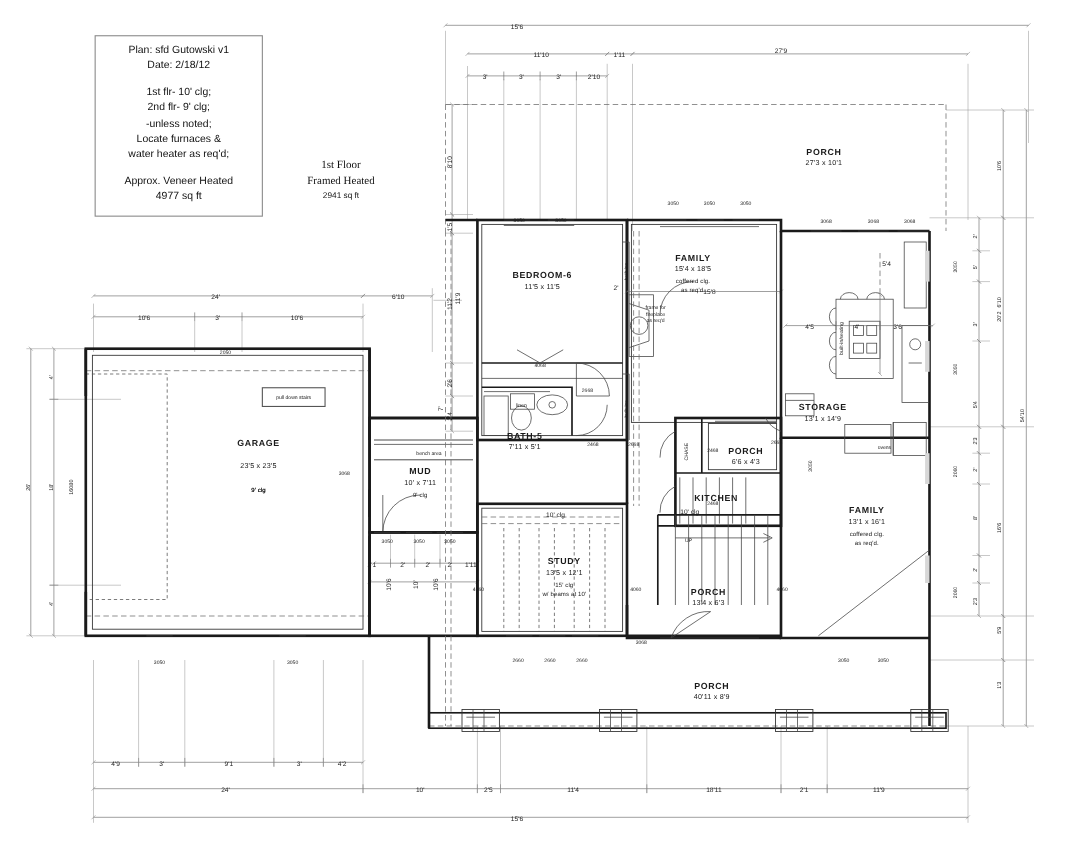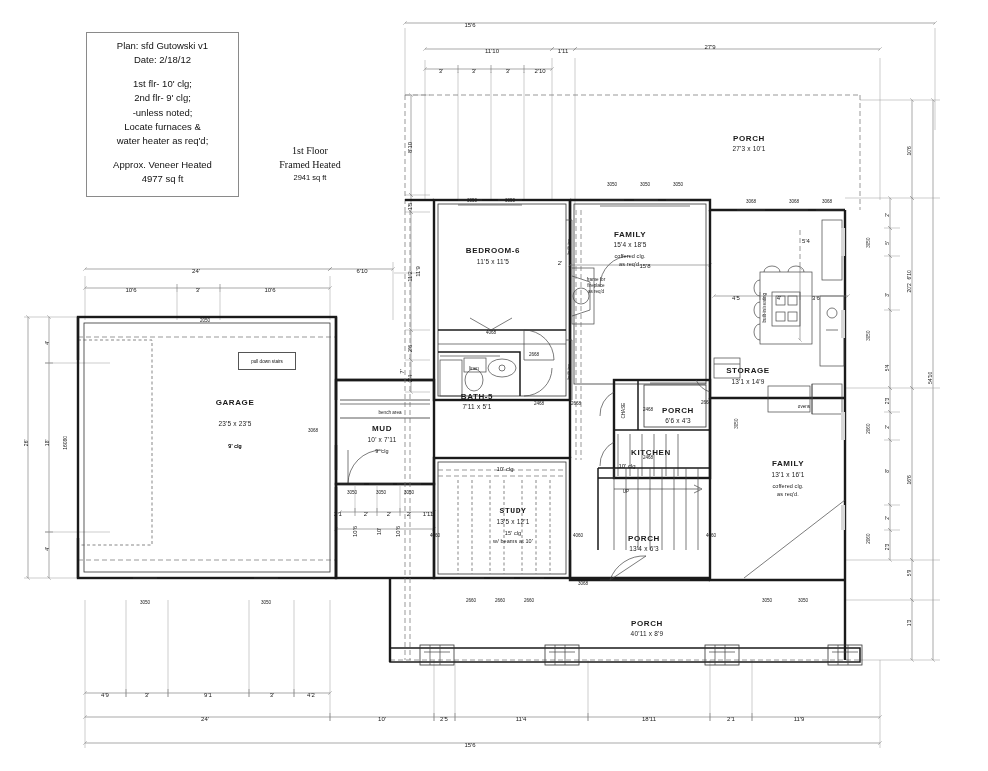--- a/index.html
+++ b/index.html
@@ -451,21 +451,21 @@
     <div class="lbl room-name" style="left: 235px; top: 398px;">GARAGE</div>
     <div class="lbl room-dim" style="left: 235px; top: 420px;">23'5 x 23'5</div>
     <div class="lbl room-note" style="left: 235px; top: 443px;">9' clg</div>
     <div class="lbl room-name" style="left: 382px; top: 424px;">MUD</div>
     <div class="lbl room-dim" style="left: 382px; top: 436px;">10' x 7'11</div>
     <div class="lbl room-note" style="left: 382px; top: 448px;">9' clg</div>
     <div class="lbl room-name" style="left: 493px; top: 246px;">BEDROOM-6</div>
     <div class="lbl room-dim" style="left: 493px; top: 258px;">11'5 x 11'5</div>
     <div class="lbl room-name" style="left: 477px; top: 392px;">BATH-5</div>
     <div class="lbl room-dim" style="left: 477px; top: 403px;">7'11 x 5'1</div>
-    <div class="lbl room-name" style="left: 513px; top: 506px; font-family: Liberation Mono, monospace;">STUDY</div>
+    <div class="lbl room-name" style="left: 513px; top: 506px;">STUDY</div>
     <div class="lbl room-dim" style="left: 513px; top: 518px;">13'5 x 12'1</div>
     <div class="lbl room-note" style="left: 513px; top: 530px;">15' clg</div>
     <div class="lbl room-name" style="left: 630px; top: 230px;">FAMILY</div>
     <div class="lbl room-dim" style="left: 630px; top: 241px;">15'4 x 18'5</div>
     <div class="lbl room-note" style="left: 630px; top: 253px;">coffered clg.</div>
     <div class="lbl room-name" style="left: 748px; top: 366px;">STORAGE</div>
     <div class="lbl room-dim" style="left: 748px; top: 378px;">13'1 x 14'9</div>
     <div class="lbl room-name" style="left: 678px; top: 406px;">PORCH</div>
     <div class="lbl room-dim" style="left: 678px; top: 417px;">6'6 x 4'3</div>
     <div class="lbl room-name" style="left: 651px; top: 448px;">KITCHEN</div>

